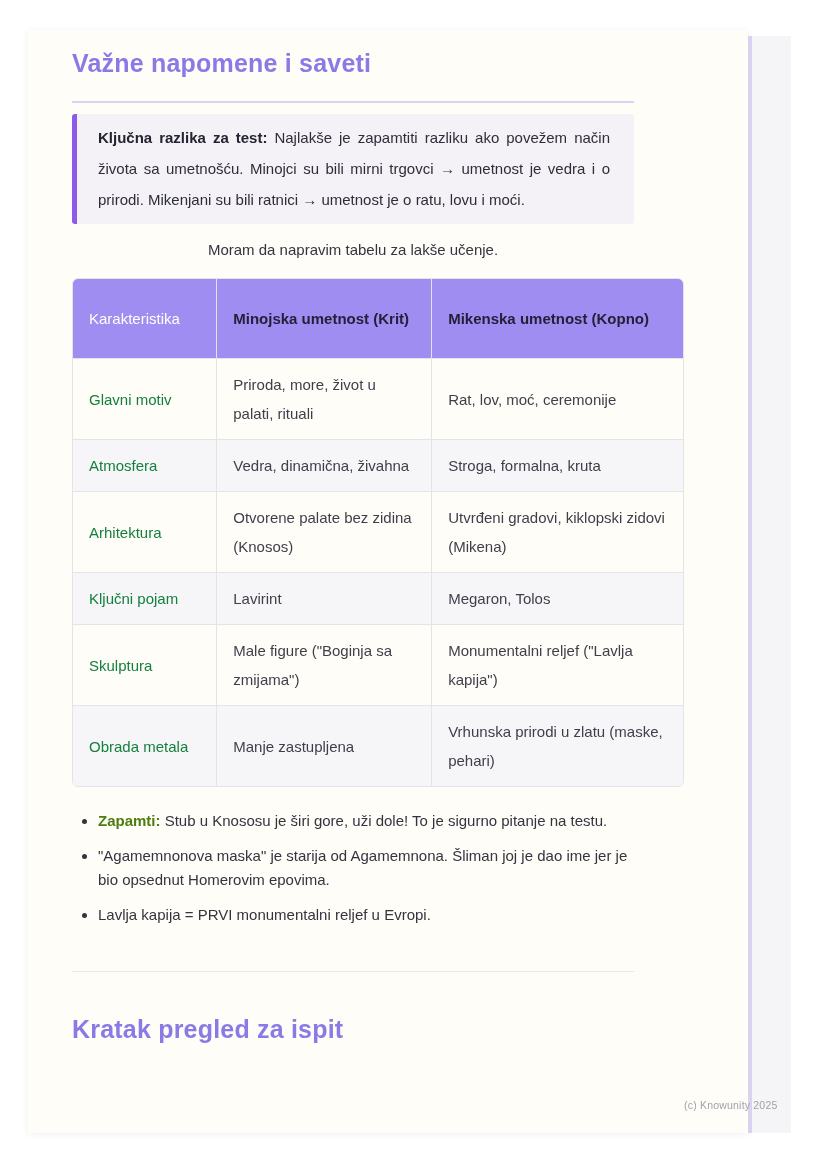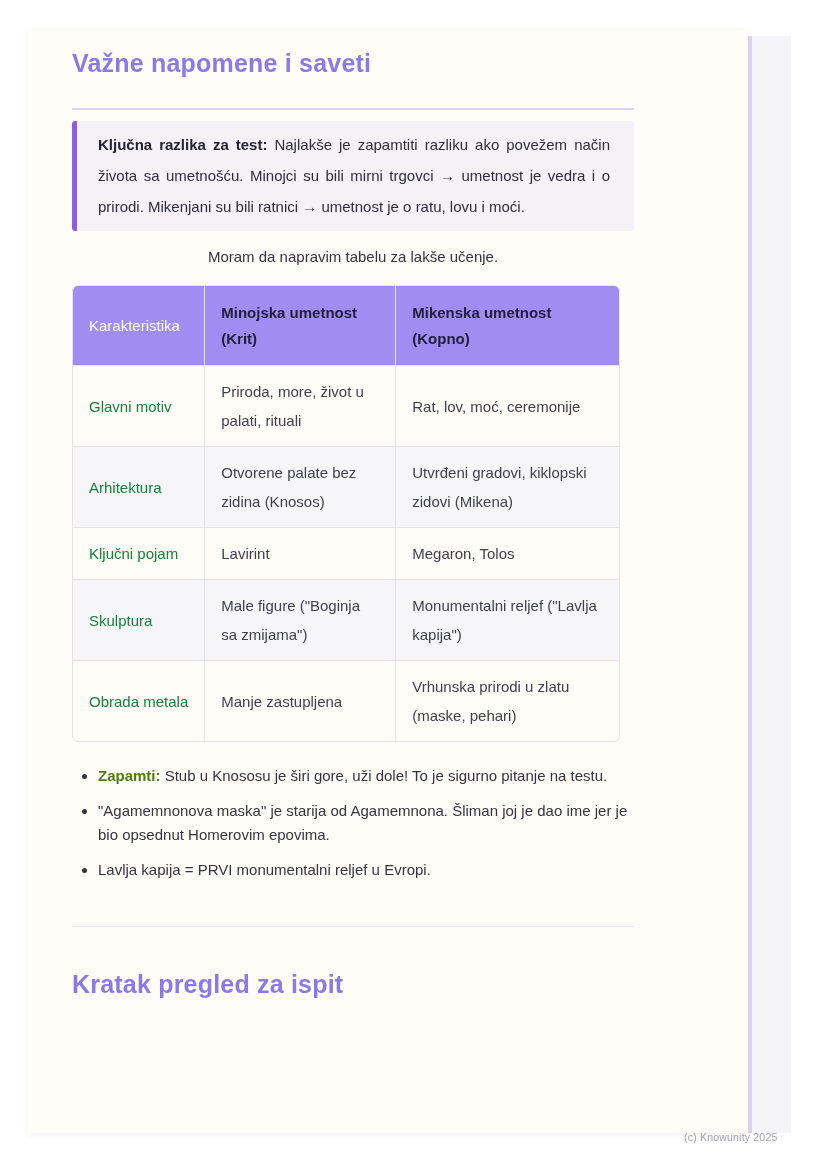--- a/index.html
+++ b/index.html
@@ -29,21 +29,21 @@
     border-left: 4px solid var(--strip-border, #d8d4f0);
     box-sizing: border-box;
   }
   .h {
     margin: 0;
     font-size: 25px;
     font-weight: 700;
     letter-spacing: .2px;
     line-height: 30px;
     color: var(--accent, #8a7ae6);
-    padding-bottom: 30px;
+    padding-bottom: 23px;
     border-bottom: 2px solid var(--heading-underline, #d9d3f4);
   }
   .h-plain { border-bottom: none; margin-top: 42px; padding-bottom: 0; }
   .callout {
     margin-top: 11px;
     background: var(--callout-bg, #f4f2f6);
     border-left: 5px solid var(--callout-border, #8c5ce9);
     border-radius: 3px;
     padding: 9px 24px 9px 21px;
   }
@@ -57,21 +57,21 @@
   .callout strong { color: #232332; }
   .para {
     margin: 14px 0 0;
     font-size: 15px;
     line-height: 24px;
     color: #34343f;
     text-align: center;
   }
   table.cmp {
     margin-top: 16px;
-    width: 548px;
+    width: 612px;
     border-collapse: separate;
     border-spacing: 0;
     border: 1px solid var(--table-border, #e3e3e8);
     border-radius: 6px;
     overflow: hidden;
     font-size: 15px;
   }
   table.cmp th, table.cmp td {
     border-left: 1px solid var(--table-border, #e3e3e8);
     border-top: 1px solid var(--table-border, #e3e3e8);
@@ -116,21 +116,20 @@
     border-top: 1px solid #e8e7ec;
   }
   .watermark {
     position: absolute;
     left: 684px; top: 1099px;
     font-size: 10.5px;
     letter-spacing: .2px;
     color: var(--watermark, #a2a1ad);
     z-index: 5;
     white-space: nowrap;
-    margin-top: 32px;
   }
 </style>
 </head>
 <body>
 
 <div class="page">
 
   <h1 class="h">Važne napomene i saveti</h1>
 
   <div class="callout">
@@ -152,20 +151,25 @@
         <th>Mikenska umetnost (Kopno)</th>
       </tr>
     </thead>
     <tbody>
       <tr>
         <td>Glavni motiv</td>
         <td>Priroda, more, život u palati, rituali</td>
         <td>Rat, lov, moć, ceremonije</td>
       </tr>
       <tr>
+        <td>Atmosfera</td>
+        <td>Vedra, dinamična, živahna</td>
+        <td>Stroga, formalna, kruta</td>
+      </tr>
+      <tr>
         <td>Arhitektura</td>
         <td>Otvorene palate bez zidina (Knosos)</td>
         <td>Utvrđeni gradovi, kiklopski zidovi (Mikena)</td>
       </tr>
       <tr>
         <td>Ključni pojam</td>
         <td>Lavirint</td>
         <td>Megaron, Tolos</td>
       </tr>
       <tr>

